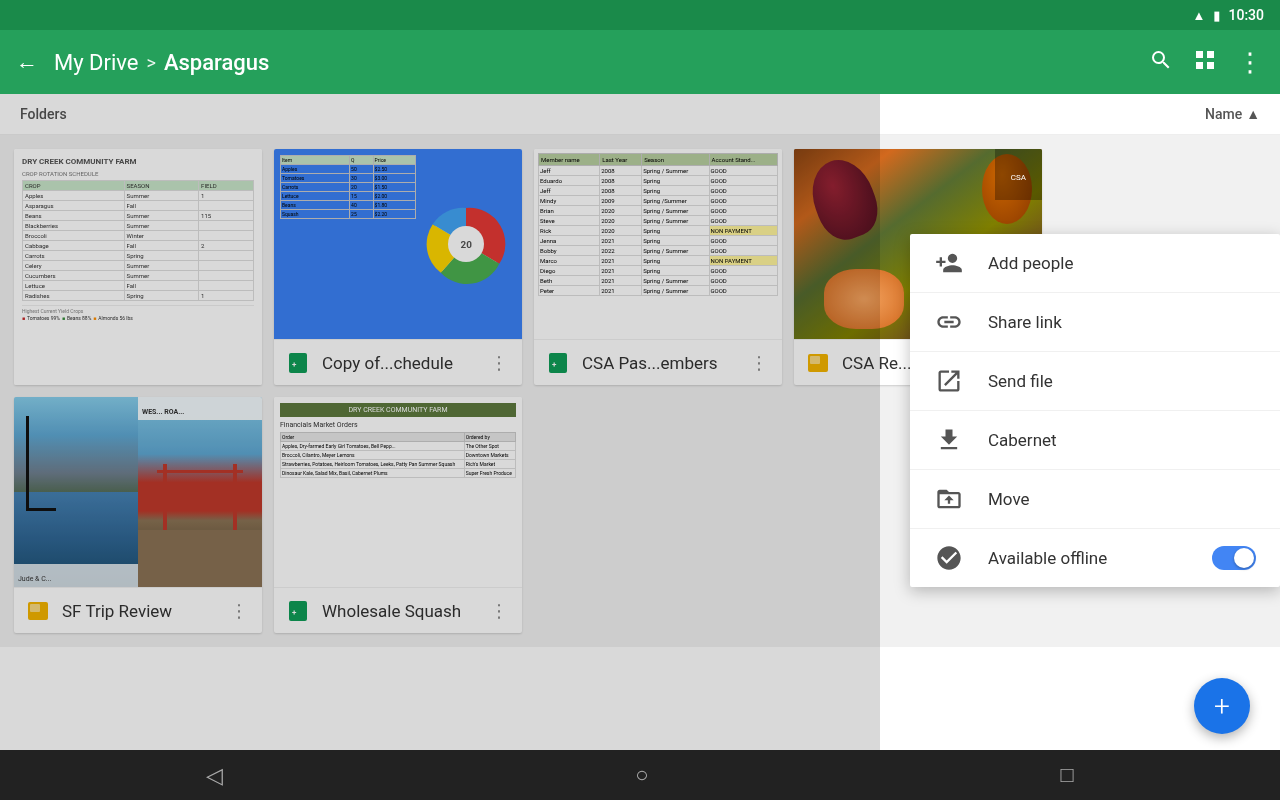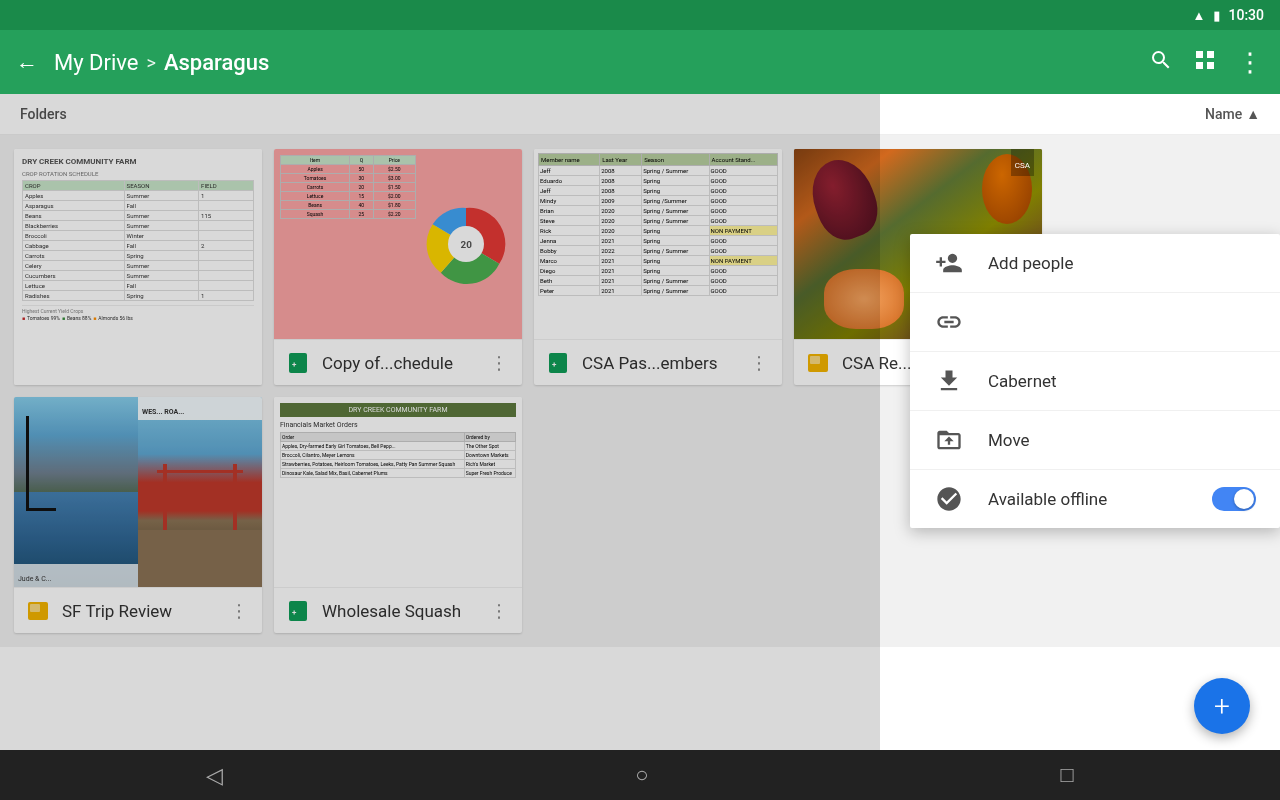--- a/index.html
+++ b/index.html
@@ -243,21 +243,21 @@
         <div style="display:flex;gap:2px;font-size:5px;margin-top:1px;">
           <span style="color:#c62828;">■</span> Tomatoes 99%
           <span style="color:#388e3c;">■</span> Beans 88%
           <span style="color:#ff8f00;">■</span> Almonds 56 lbs
         </div>
       </div>
 
     </div>
 
     <div class="file-card">
-      <div class="file-thumbnail" style="background:#fca5a5;padding:6px;text-align:center;">
+      <div class="file-thumbnail" style="background:#3b82f6;padding:6px;">
         <div style="display:flex;height:100%;">
           <div style="flex:1;overflow:hidden;">
             <table style="width:100%;border-collapse:collapse;font-size:5px;">
               <tbody>
                   <tr style="background:#c8e6c9;">
                     <td style="border:1px solid #ccc;padding:1px;">Item</td>
                     <td style="border:1px solid #ccc;padding:1px;">Q</td>
                     <td style="border:1px solid #ccc;padding:1px;">Price</td>
                   </tr>
               <tr>
@@ -432,21 +432,21 @@
           <div style="width:100%;height:100%;background:linear-gradient(135deg,#7b5e3a 20%,#a0522d 40%,#6b3a2a 60%, #9e7a5a 80%);position:relative;">
 
             <div style="position:absolute;top:0;left:0;width:100%;height:100%;background:linear-gradient(to bottom right, #8b4513 0%, #d2691e 20%, #556b2f 40%, #808000 60%, #6b4226 80%);">
               <div style="position:absolute;top:10px;left:20px;width:60px;height:80px;background:radial-gradient(ellipse at 40% 30%,#9b2335,#4a0f1e);border-radius:50% 50% 40% 40%;transform:rotate(-20deg);"></div>
               <div style="position:absolute;top:5px;right:10px;width:50px;height:70px;background:radial-gradient(ellipse at 40% 30%,#cc6600,#8b3a00);border-radius:50%;"></div>
               <div style="position:absolute;bottom:10px;left:30px;width:80px;height:60px;background:radial-gradient(ellipse,#f4a460,#d2691e);border-radius:40%;"></div>
               <div style="position:absolute;bottom:5px;right:20px;width:60px;height:50px;background:radial-gradient(ellipse,#cd853f,#8b6914);border-radius:60%;"></div>
             </div>
           </div>
         </div>
-        <div style="position:absolute;top:0;right:8px;padding:4px;background:rgba(0,0,0,0.3);">
+        <div style="position:absolute;top:0;right:0;padding:16px;background:rgba(0,0,0,0.3);">
           <span style="color:white;font-size:8px;">CSA</span>
         </div>
       </div>
       <div class="file-info">
         <div class="file-icon slide">
           <svg width="24" height="24" viewBox="0 0 24 24">
               <rect x="2" y="3" width="20" height="18" rx="2" fill="#f4b400"></rect>
               <rect x="4" y="5" width="10" height="8" rx="1" fill="white" opacity="0.5"></rect>
             </svg>
         </div>
@@ -546,22 +546,31 @@
       </div>
       <span class="menu-label">Add people</span>
     </div>
 
     <div class="menu-item">
       <div class="menu-icon">
         <svg width="28" height="28" viewBox="0 0 24 24" fill="#555">
             <path d="M17 7h-4v2h4c1.65 0 3 1.35 3 3s-1.35 3-3 3h-4v2h4c2.76 0 5-2.24 5-5s-2.24-5-5-5zm-6 8H7c-1.65 0-3-1.35-3-3s1.35-3 3-3h4V7H7c-2.76 0-5 2.24-5 5s2.24 5 5 5h4v-2zm-3-4h8v2H8z"></path>
           </svg>
       </div>
-    </div>
-
+      <span class="menu-label">Share link</span>
+    </div>
+
+    <div class="menu-item">
+      <div class="menu-icon">
+        <svg width="28" height="28" viewBox="0 0 24 24" fill="#555">
+            <path d="M19 19H5V5h7V3H5c-1.11 0-2 .9-2 2v14c0 1.1.89 2 2 2h14c1.1 0 2-.9 2-2v-7h-2v7zM14 3v2h3.59l-9.83 9.83 1.41 1.41L19 6.41V10h2V3h-7z"></path>
+          </svg>
+      </div>
+      <span class="menu-label">Send file</span>
+    </div>
 
     <div class="menu-item">
       <div class="menu-icon">
         <svg width="28" height="28" viewBox="0 0 24 24" fill="#555">
             <path d="M19 9h-4V3H9v6H5l7 7 7-7zM5 18v2h14v-2H5z"></path>
           </svg>
       </div>
       <span class="menu-label">Cabernet</span>
     </div>
 

